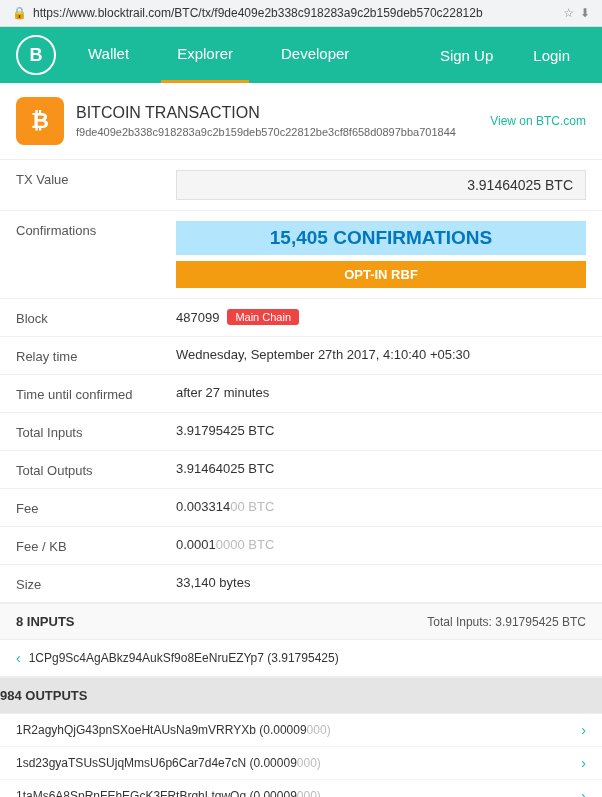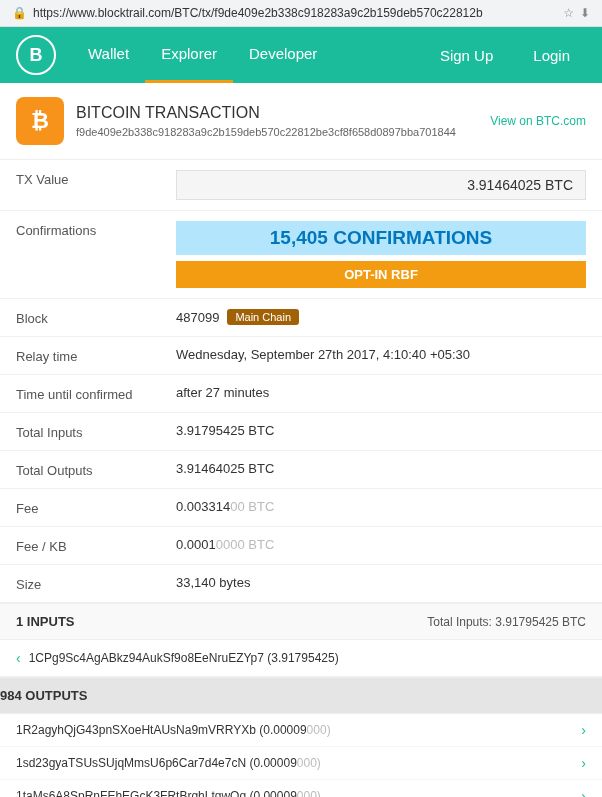--- a/index.html
+++ b/index.html
@@ -14,21 +14,21 @@
       height: 56px;
     }
     .nav-logo {
       width: 40px; height: 40px;
       border: 2px solid white;
       border-radius: 50%;
       display: flex; align-items: center; justify-content: center;
       color: white; font-weight: bold; font-size: 18px;
       margin-right: 16px;
     }
-    .nav-links { display: flex; gap: 0; flex: 1; }
+    .nav-links { display: flex; gap: 16px; flex: 1; }
     .nav-link {
       color: white; text-decoration: none;
       padding: 18px 16px;
       font-size: 15px;
       border-bottom: 3px solid transparent;
       cursor: pointer;
     }
     .nav-link.active { border-bottom: 3px solid #f39c12; }
     .nav-right { display: flex; gap: 8px; margin-left: auto; }
     .nav-btn {
@@ -116,21 +116,21 @@
       background: #f39c12;
       padding: 6px 12px;
       text-align: center;
       font-size: 13px;
       color: white;
       font-weight: bold;
       width: 100%;
     }
     .block-value { display: flex; align-items: center; gap: 8px; }
     .main-chain-badge {
-      background: #a16207;
+      background: #ef4444;
       color: white;
       font-size: 11px;
       padding: 2px 8px;
       border-radius: 3px;
     }
 
     
     .fee-val { color: #333; }
     .fee-fade { color: #bbb; }
 
@@ -275,21 +275,21 @@
     </div>
 
     <div class="details-row">
       <div class="details-label">Size</div>
       <div class="details-value">33,140 bytes</div>
     </div>
 
   </div>
 
   <div class="section-header">
-    <span class="section-title">1 INPUTS</span>
+    <span class="section-title">8 INPUTS</span>
     <span class="section-total">Total Inputs: 3.91795425 BTC</span>
   </div>
 
   <div class="input-item">
     <span class="chevron-left">‹</span>
     <span class="addr-text">1CPg9Sc4AgABkz94AukSf9o8EeNruEZYp7 (3.91795425)</span>
   </div>
 
   <div class="outputs-header">
     <span class="section-title">984 OUTPUTS</span>

